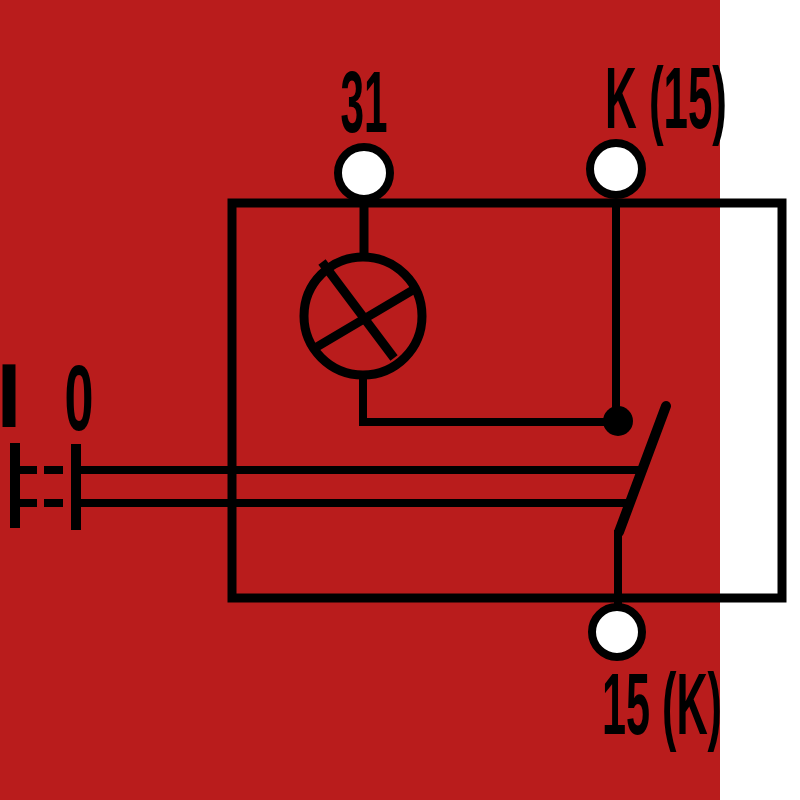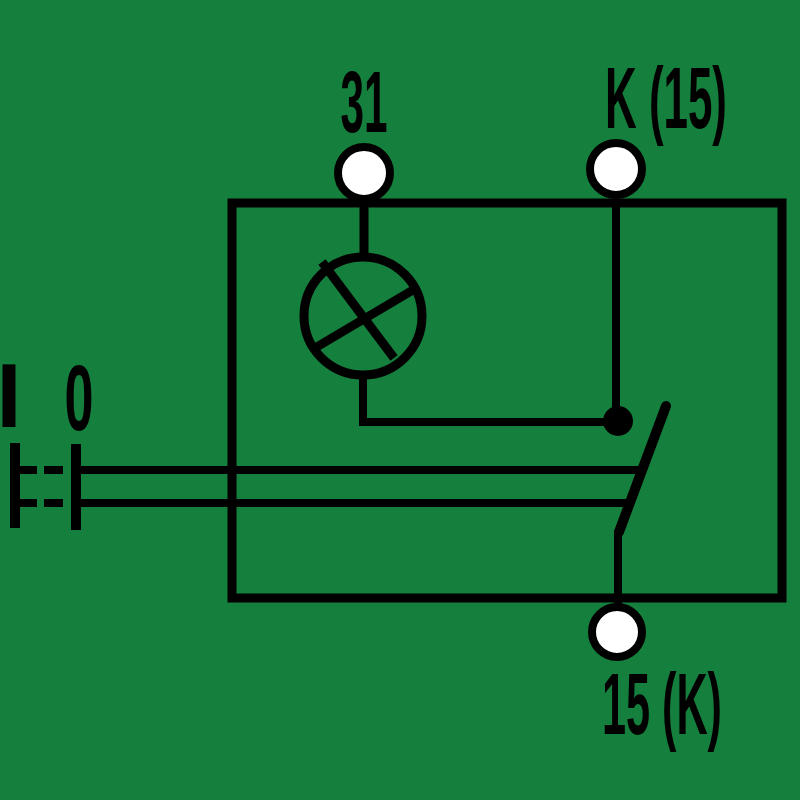--- a/index.html
+++ b/index.html
@@ -5,23 +5,23 @@
   html, body {
     margin: 0;
     padding: 0;
     width: 800px;
     height: 800px;
     background: #ffffff;
     overflow: hidden;
   }
   .canvas {
     position: relative;
-    width: 800px;
+    width: 720px;
     height: 800px;
-    background: #15803d;
+    background: #b91c1c;
   }
   svg {
     display: block;
     width: 800px;
     height: 800px;
   }
   .wire {
     stroke: #000000;
     stroke-width: 8;
     fill: none;

